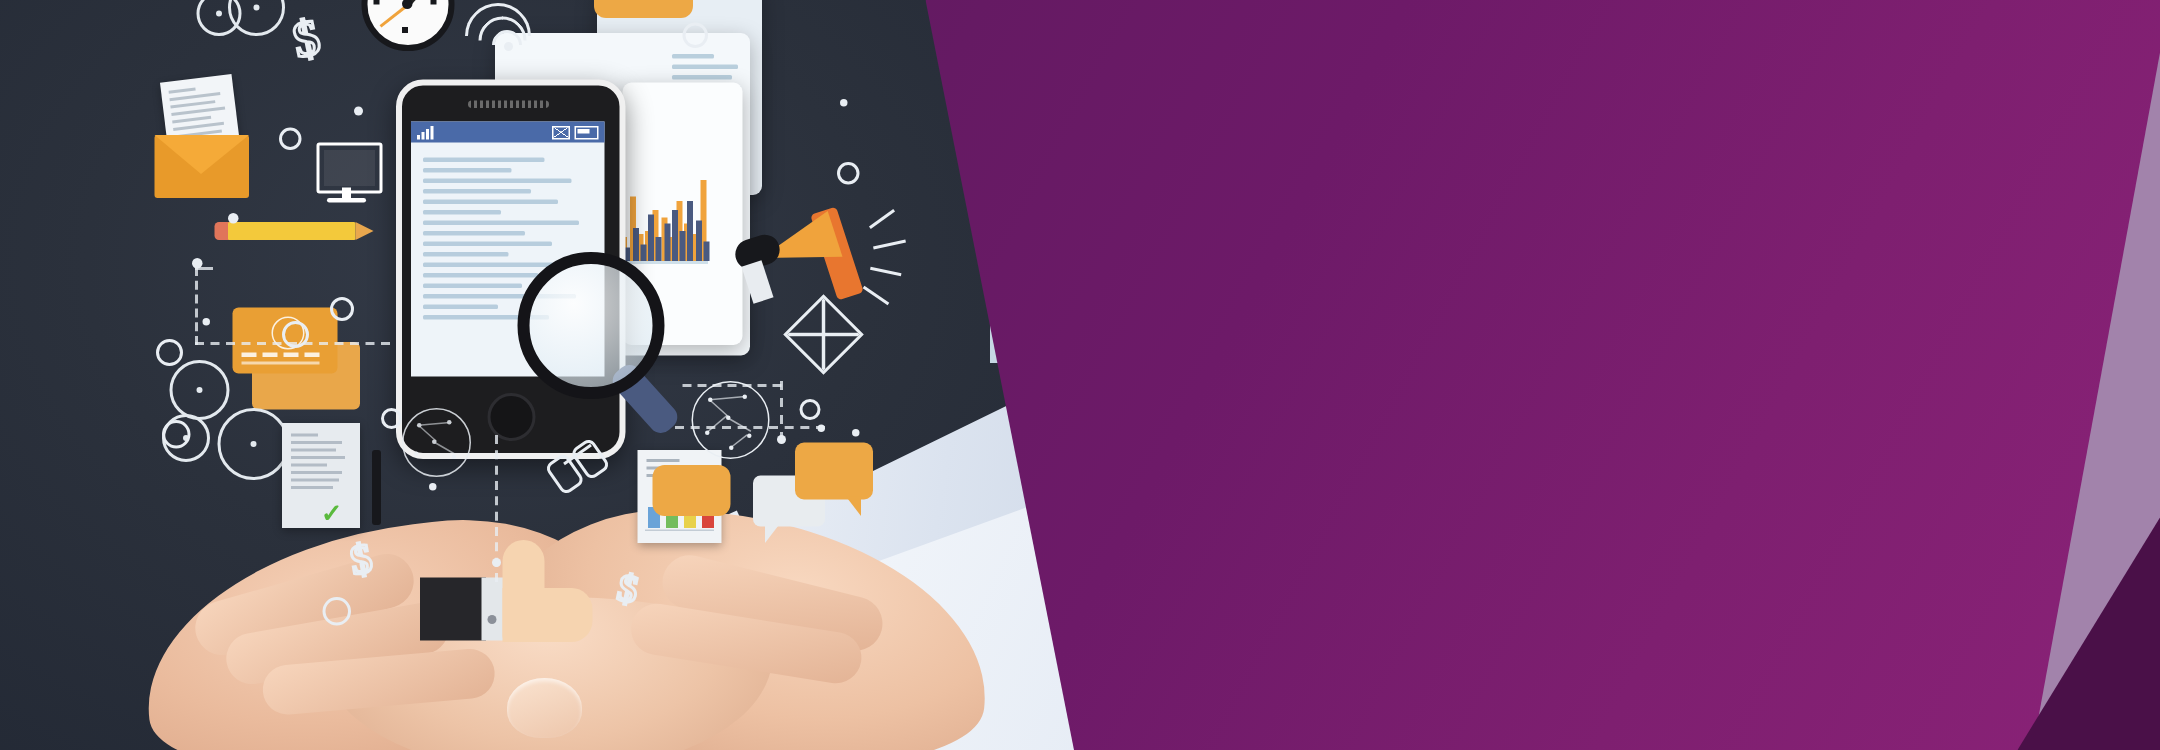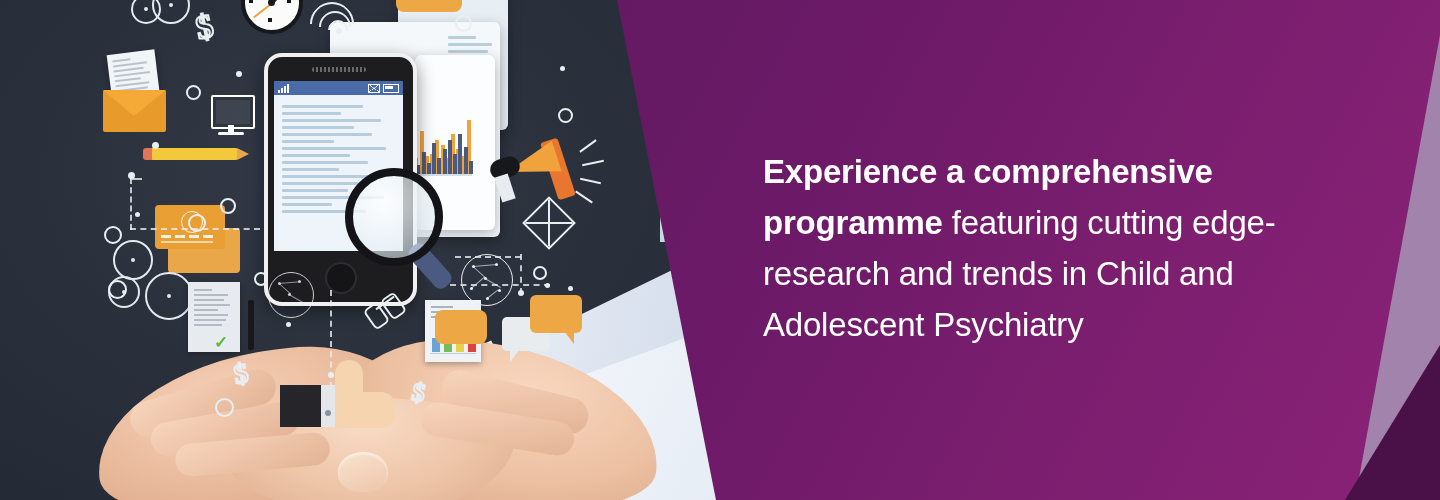--- a/index.html
+++ b/index.html
@@ -491,17 +491,14 @@
     <div class="dot" style="left:545px;top:283px;width:5px;height:5px"></div>
     <div class="dot" style="left:518px;top:290px;width:6px;height:6px"></div>
     <div class="dot" style="left:568px;top:286px;width:5px;height:5px"></div>
     <div class="dot" style="left:560px;top:66px;width:5px;height:5px"></div>
   </div>
 
   <div class="purple"></div>
   <div class="purple-light-tri2"></div>
   <div class="purple-dark-tri"></div>
 
-  <div class="headline">
-    <span class="b">Experience a comprehensive programme</span><span> featuring cutting edge-research and trends in Child and Adolescent Psychiatry</span>
-  </div>
 
 </div>
 
 </body></html>

